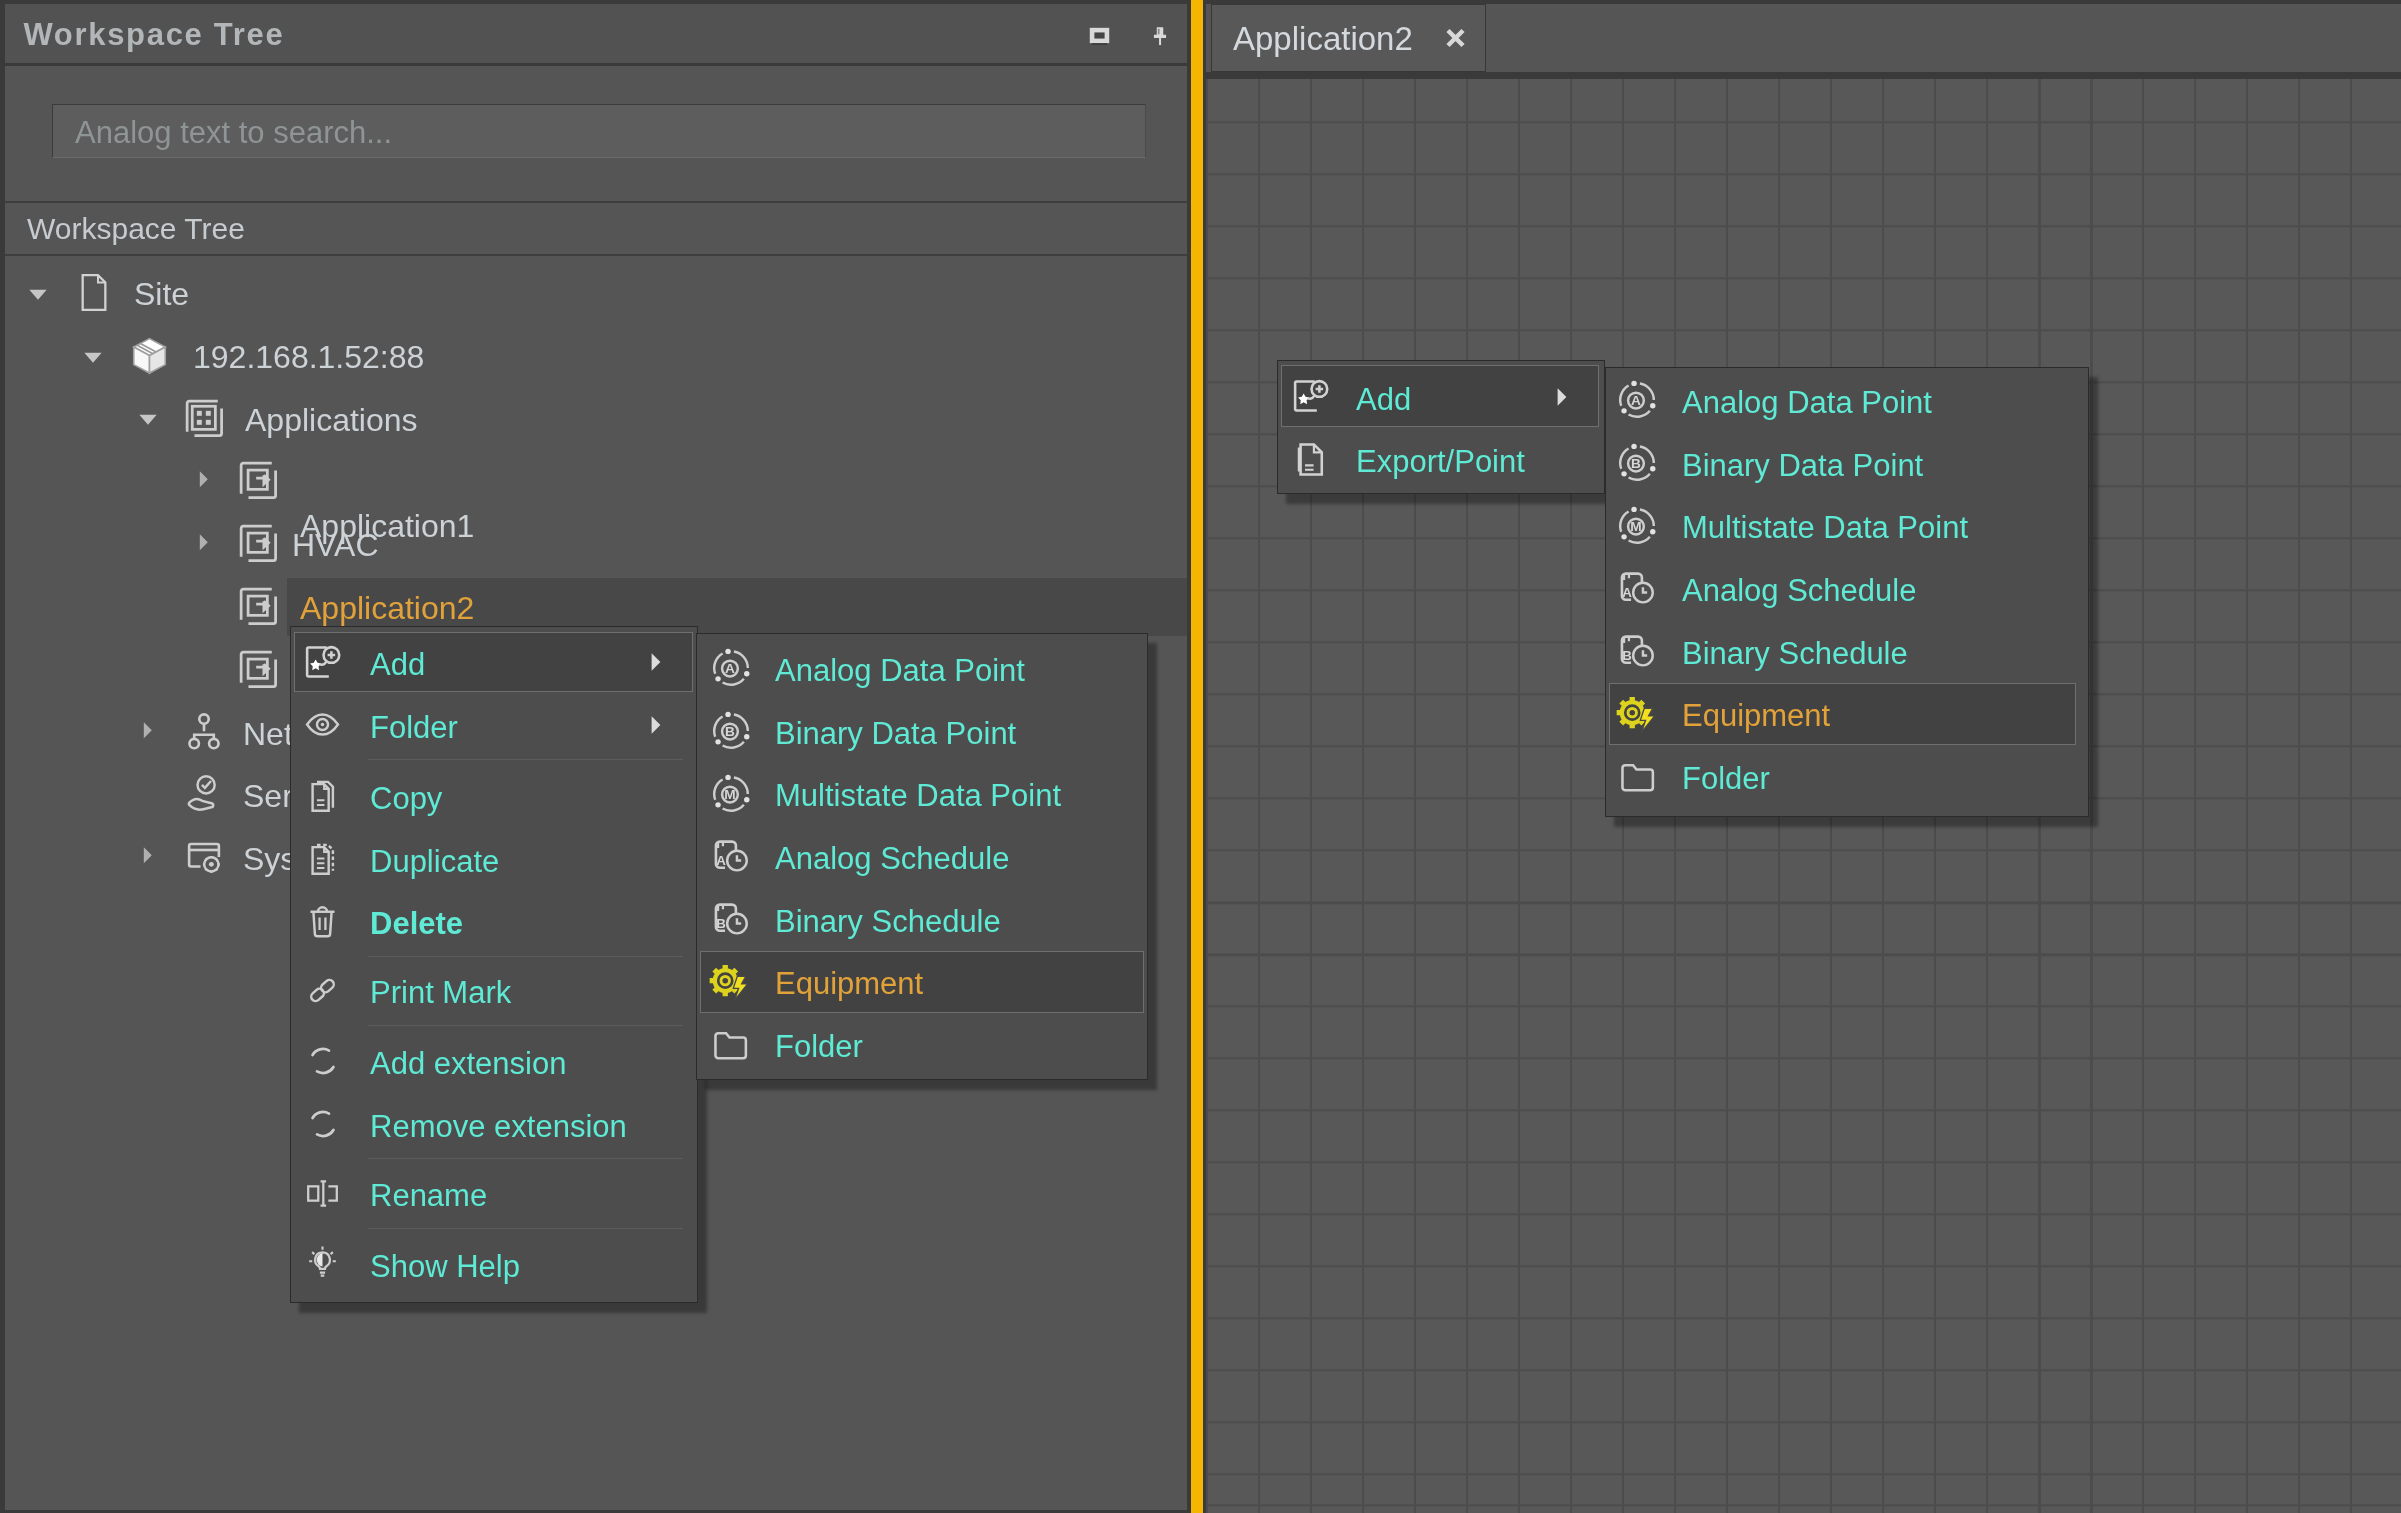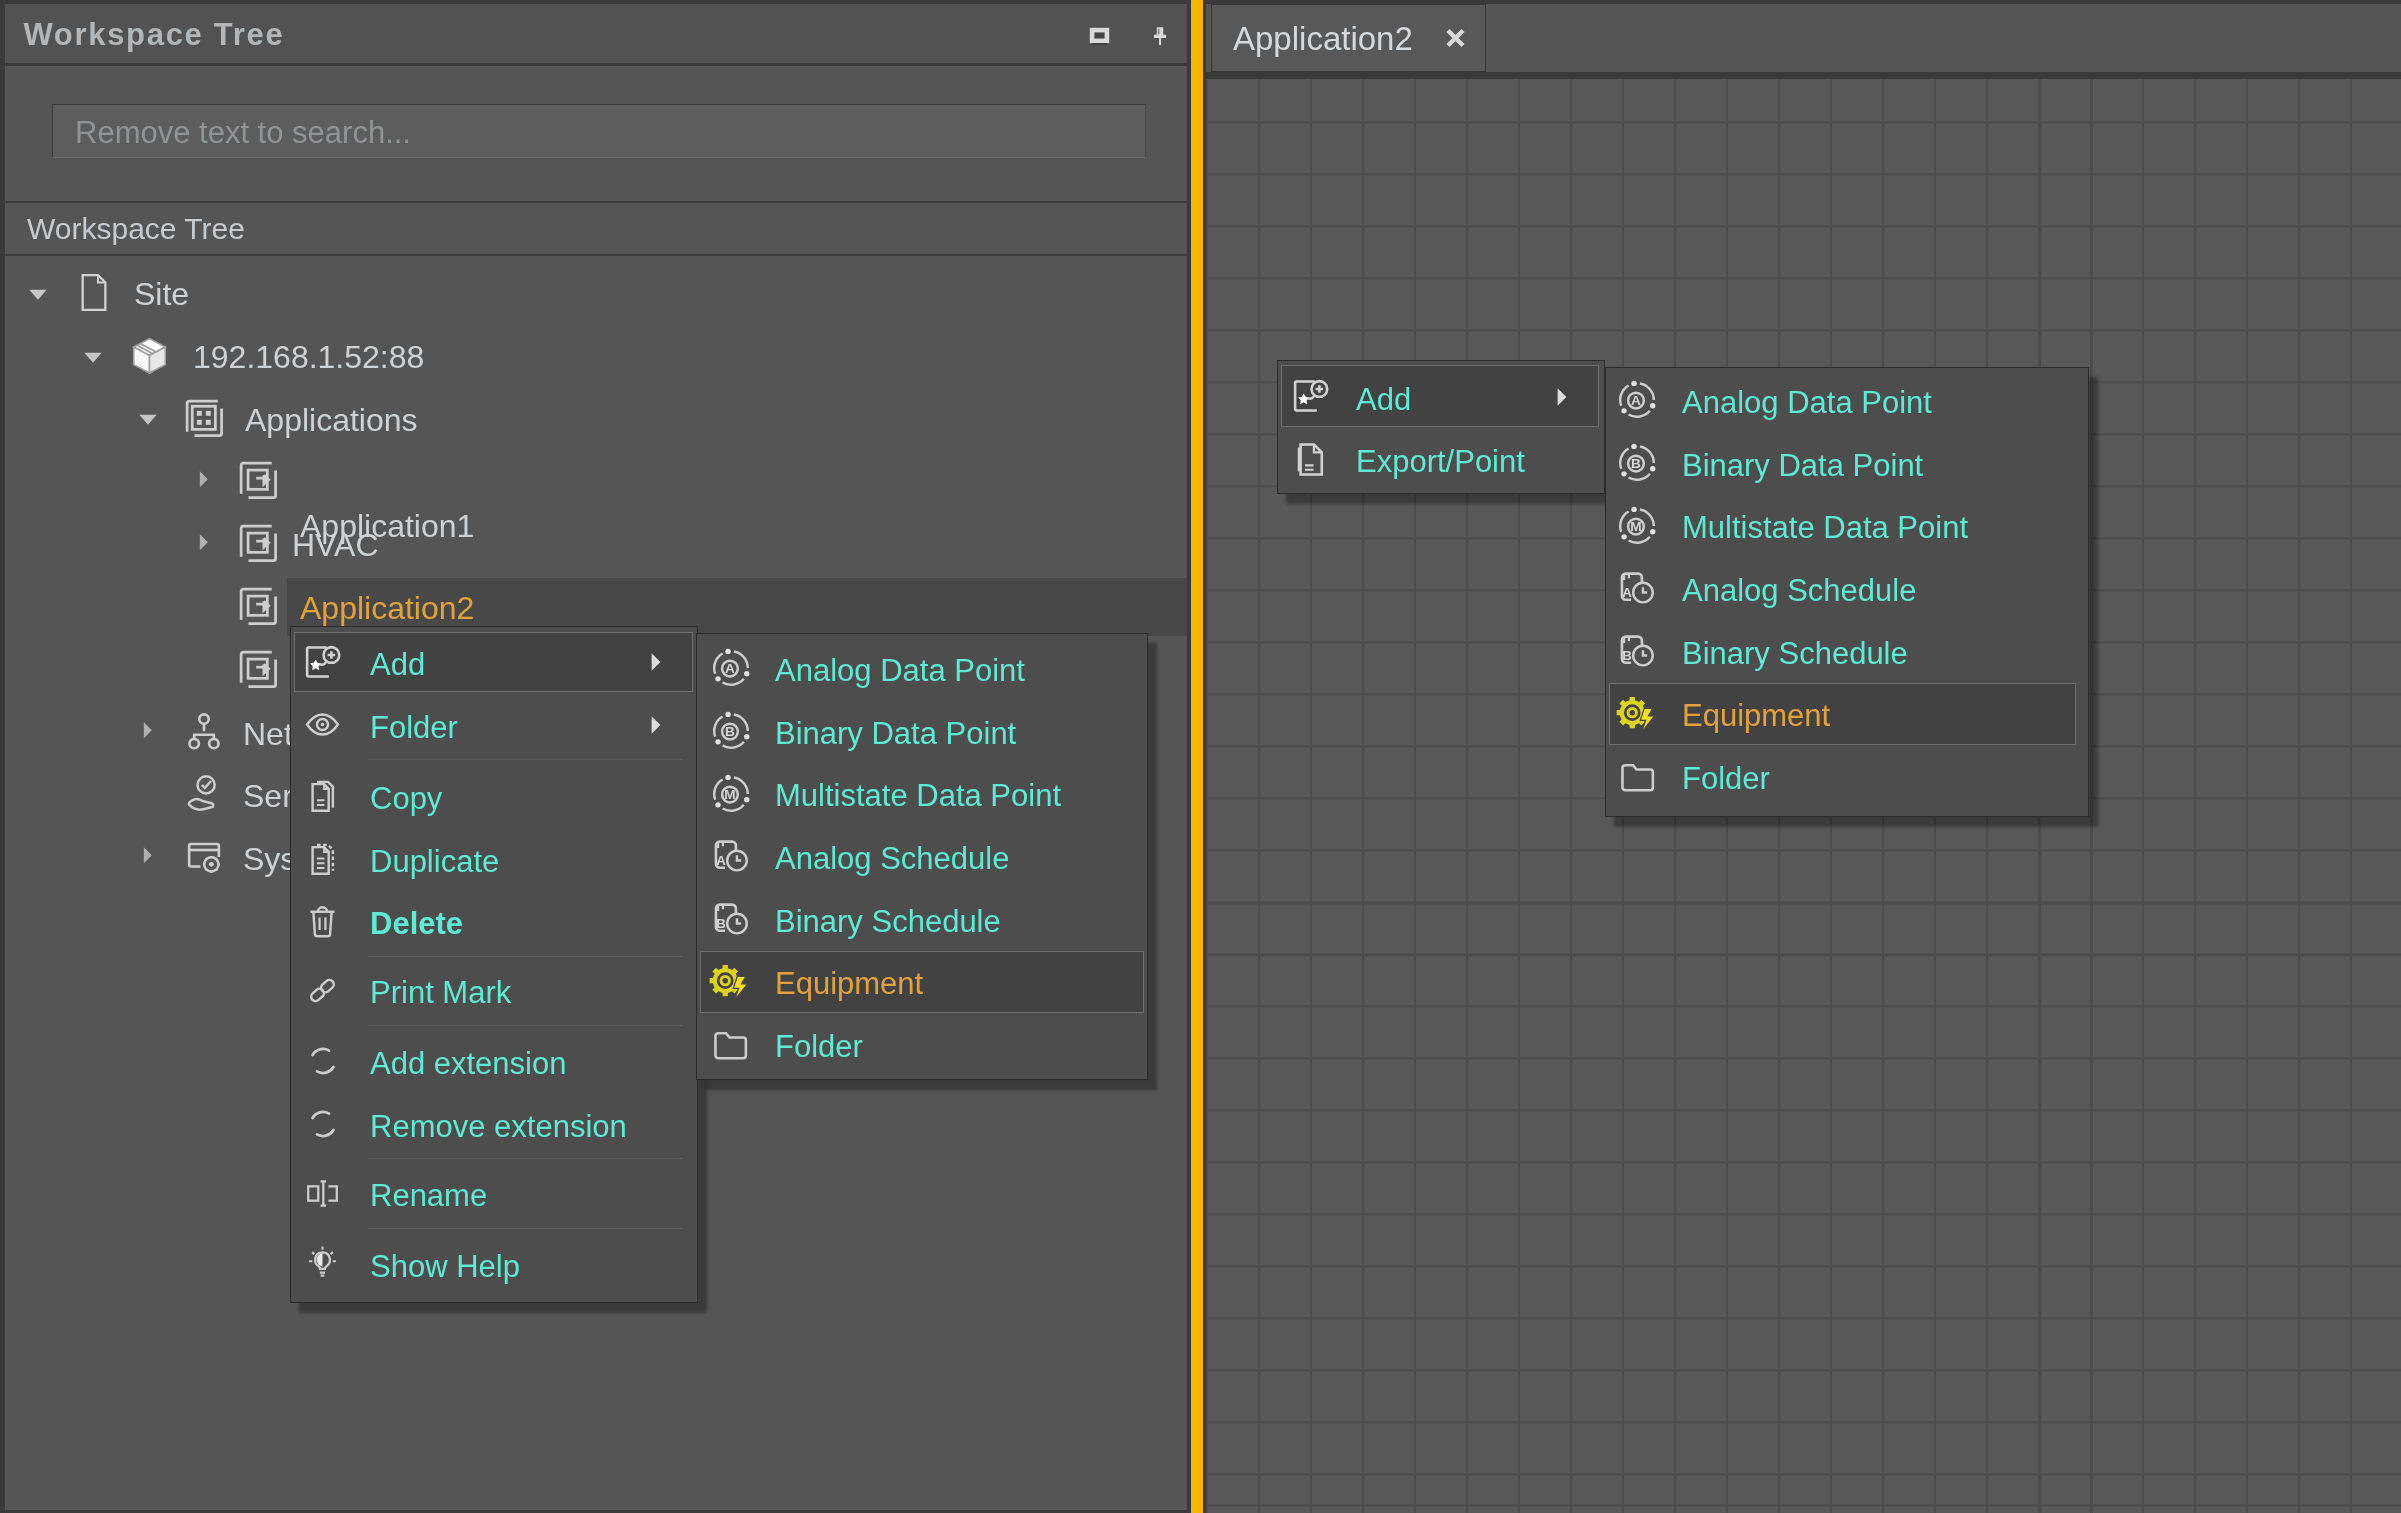--- a/index.html
+++ b/index.html
@@ -156,21 +156,21 @@
 <div class="abs" style="left:5px;top:3.7px;width:1182px;height:59px;background:#525252;border-bottom:3.1px solid #3a3a3a;"></div>
 <div class="txt" style="left:23.4px;top:34px;font-weight:bold;font-size:31px;letter-spacing:1.7px;color:#b3b6b8;">Workspace Tree</div>
 <svg class="icon" style="left:1086px;top:23.4px;width:27px;height:25px;" viewBox="0 0 44 40" width="27" height="25">
     <use href="#i-restore"></use>
   </svg>
 <svg class="icon" style="left:1147px;top:22px;width:26px;height:31px;" viewBox="0 0 42 50" width="26" height="31">
     <use href="#i-pin"></use>
   </svg>
 
 <div class="abs" style="left:52px;top:104px;width:1094px;height:54px;background:#5d5d5d;border-top:1.8px solid #3b3b3b;border-left:1.8px solid #3b3b3b;border-right:1.8px solid #4a4a4a;border-bottom:1.8px solid #6a6a6a;box-sizing:border-box;"></div>
-<div class="txt" style="left:75px;top:132px;color:#8f9496;font-size:31px;">Remove text to search...</div>
+<div class="txt" style="left:75px;top:132px;color:#8f9496;font-size:31px;">Analog text to search...</div>
 
 <div class="abs" style="left:5px;top:201px;width:1182px;height:1.8px;background:#3e3e3e;"></div>
 <div class="txt" style="left:27px;top:229px;font-size:30px;color:#c6cbd0;">Workspace Tree</div>
 <div class="abs" style="left:5px;top:254px;width:1182px;height:1.8px;background:#3e3e3e;"></div>
 
 <div class="abs" style="left:287px;top:578px;width:900px;height:58px;background:#484848;"></div>
 
 <div class="abs" style="left:1191px;top:0px;width:11.7px;height:1514px;background:#f6b500;"></div>
 <div class="abs" style="left:1203px;top:0px;width:1199px;height:1514px;background:#3a3a3a;"></div>
 <div class="abs" style="left:1206px;top:3.7px;width:1195px;height:68px;background:#555555;"></div>

